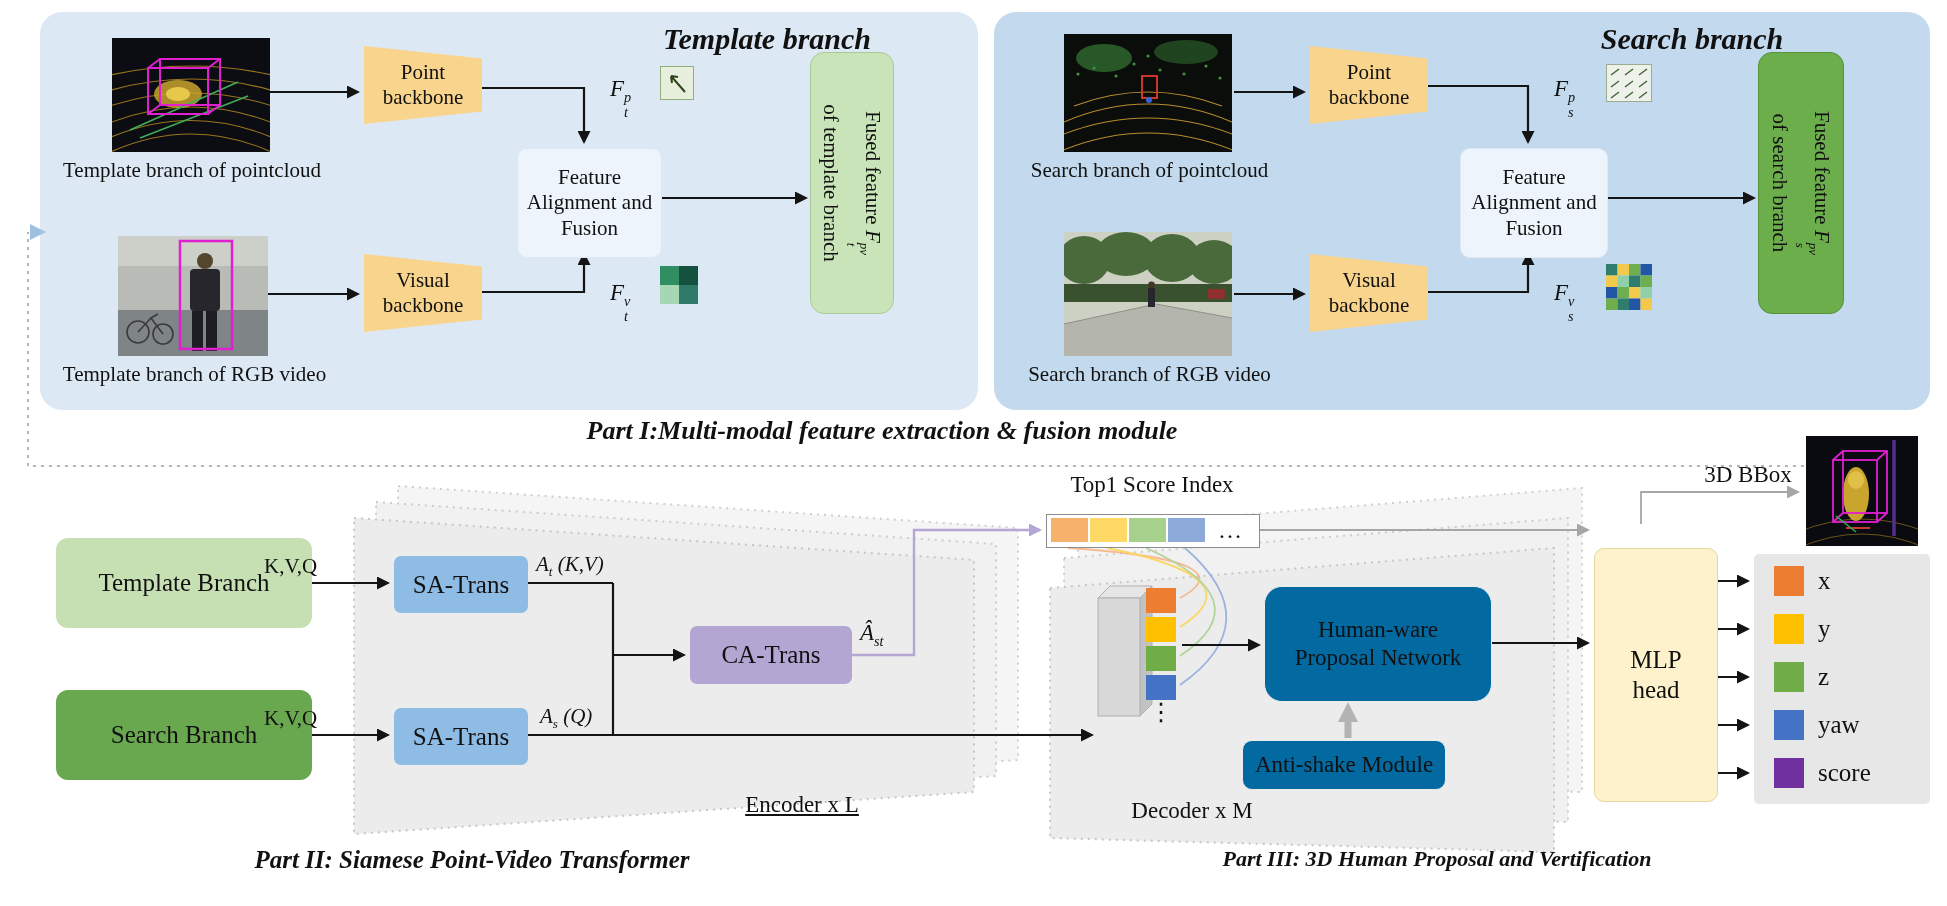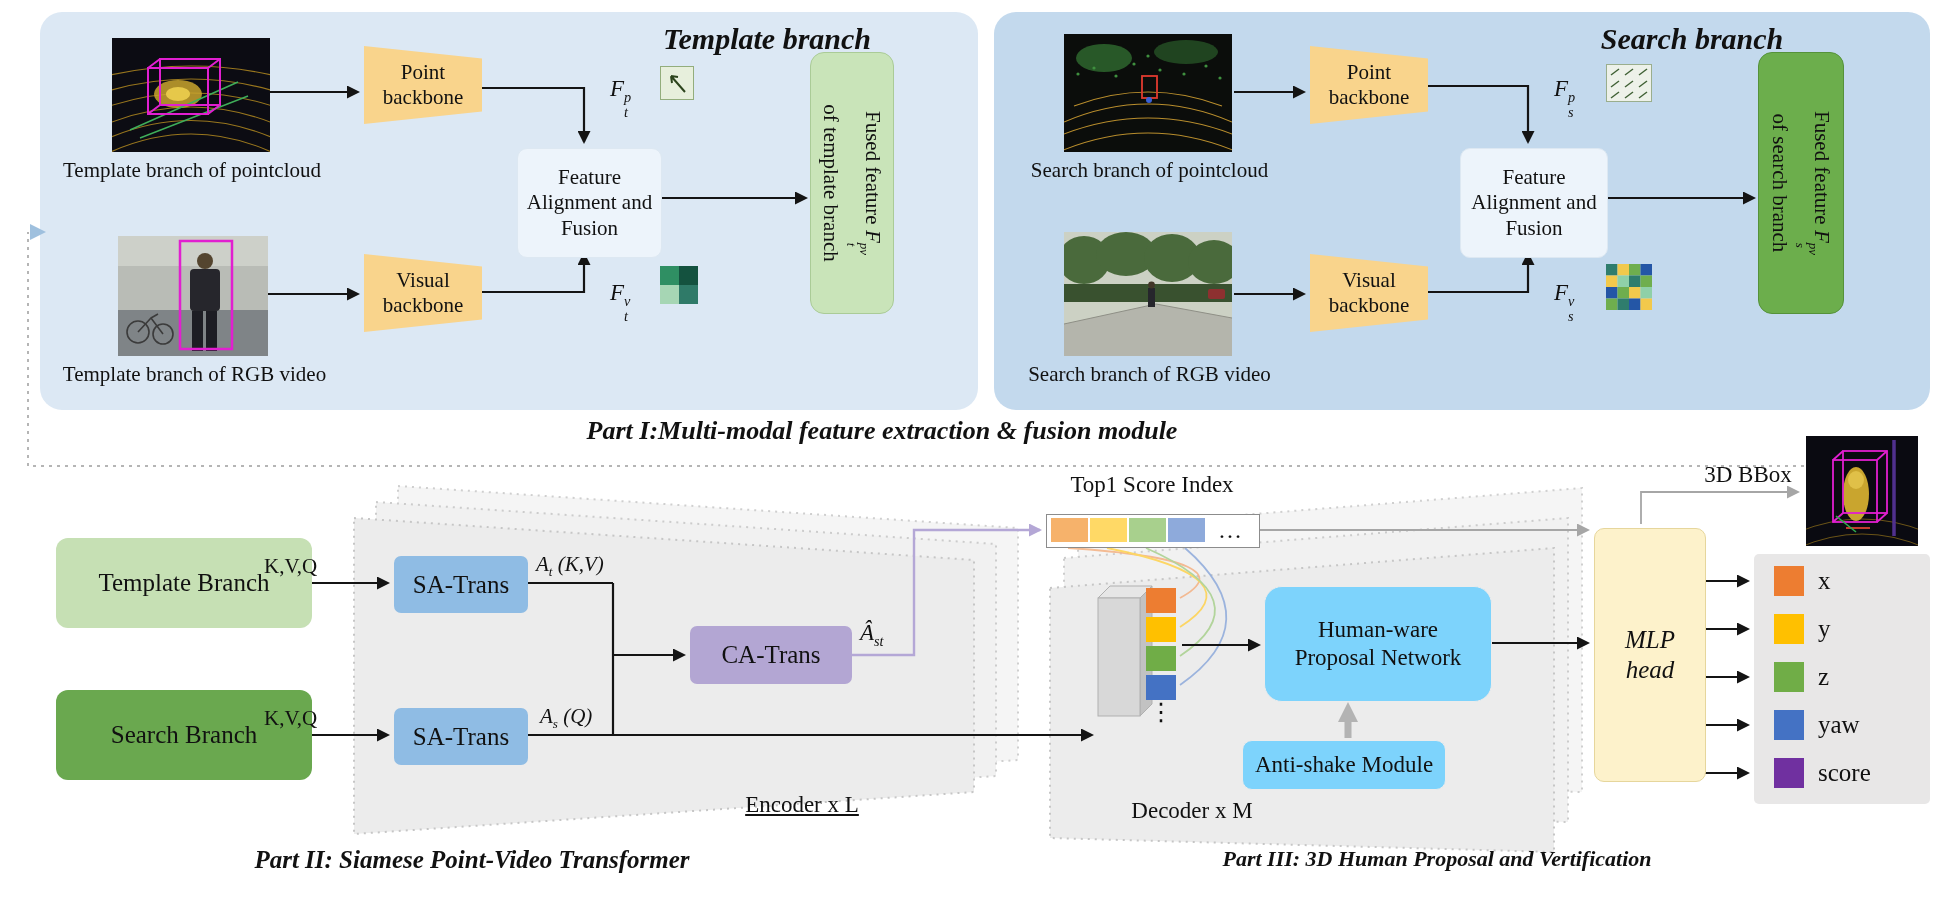--- a/index.html
+++ b/index.html
@@ -21,21 +21,21 @@
   .vwrap{overflow:visible;}
   .vtext{position:absolute;left:0;top:0;transform-origin:top left;
          transform:rotate(90deg) translateY(-100%);
          display:flex;flex-direction:column;align-items:center;justify-content:center;
          font-size:21px;line-height:1.25;}
   .branchbox{border-radius:12px;font-size:25px;}
   .bb-t{background:#c6e0b4;}
   .bb-s{background:#6aa84f;}
   .satrans{background:#8fbce4;border-radius:7px;font-size:25px;}
   .catrans{background:#b3a6d3;border-radius:7px;font-size:25px;}
-  .white-round{background:#7dd3fc;border:1px solid #ececec;font-size:23px;}
+  .white-round{background:#0369a1;border:1px solid #ececec;font-size:23px;}
   .mlp{background:#fdf2cb;border:1px solid #e6d69c;border-radius:10px;font-size:25px;}
   .legend-panel{background:#e8e7e7;border-radius:5px;}
   .sw{position:absolute;width:30px;height:30px;}
   .legend-lbl{position:absolute;font-size:25px;line-height:30px;}
   .math{font-style:italic;}
   .math .pre{font-style:normal;}
   .ss{display:inline-flex;flex-direction:column;align-items:flex-start;
       font-size:0.62em;line-height:1.05;vertical-align:-0.45em;}
   sub{font-size:0.62em;}
   .note{font-size:23px;color:#9fc0de;}
@@ -382,21 +382,21 @@
   <div class="abs" style="left: 1134px; top: 646px; width: 30px; height: 25px; z-index: 2; background-color: rgb(112, 173, 71);"></div>
   <div class="abs" style="left: 1134px; top: 675px; width: 30px; height: 25px; z-index: 2; background-color: rgb(68, 114, 196);"></div>
   <div class="abs vdots" style="left:1132px;top:700px;width:34px;z-index:2;">⋮</div>
 
   <div class="abs" style="left:1090px;top:798px;width:180px;font-size:23px;text-align:center;z-index:2;">Decoder x M</div>
 
   <div class="abs box white-round" style="left:1252px;top:586px;width:190px;height:114px;border-radius:18px;padding:0 18px;z-index:2;">Human-ware Proposal Network</div>
 
   <div class="abs box white-round" style="left:1230px;top:740px;width:202px;height:48px;border-radius:10px;z-index:2;">Anti-shake Module</div>
 
-  <div class="abs box mlp" style="left:1582px;top:528px;width:94px;height:252px;padding:0 8px;z-index:2;font-style:italic;">MLP head</div>
+  <div class="abs box mlp" style="left:1582px;top:548px;width:94px;height:252px;padding:0 14px;z-index:2;">MLP head</div>
 
   <div class="abs" style="left:1684px;top:462px;width:104px;font-size:23px;text-align:center;z-index:2;">3D BBox</div>
 
   <div class="abs" style="left:1794px;top:436px;z-index:2;">
     <svg width="112" height="110" viewBox="0 0 112 110">
       <rect width="112" height="110" fill="#0a0a11"></rect>
       <g stroke="#6b5417" fill="none" stroke-width="1">
           <path d="M-8,112 Q56,84 120,112"></path>
           <path d="M-8,96 Q56,70 120,96"></path>
         </g>

